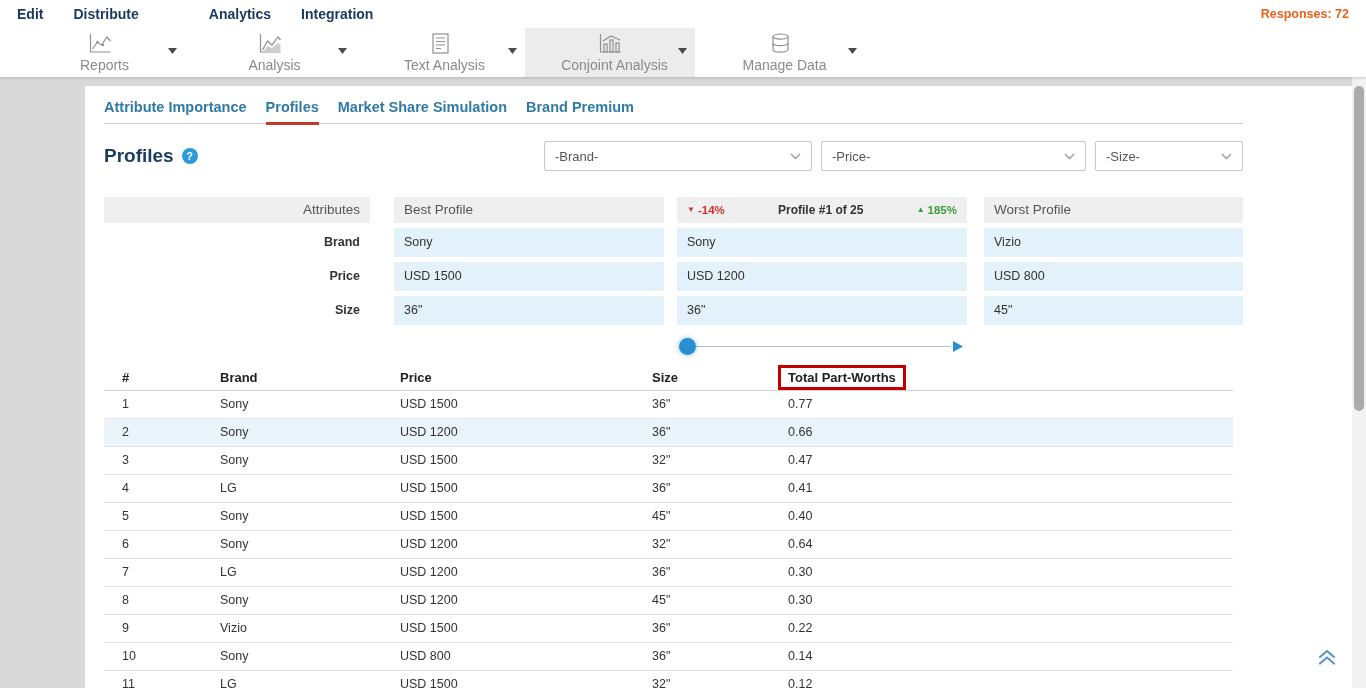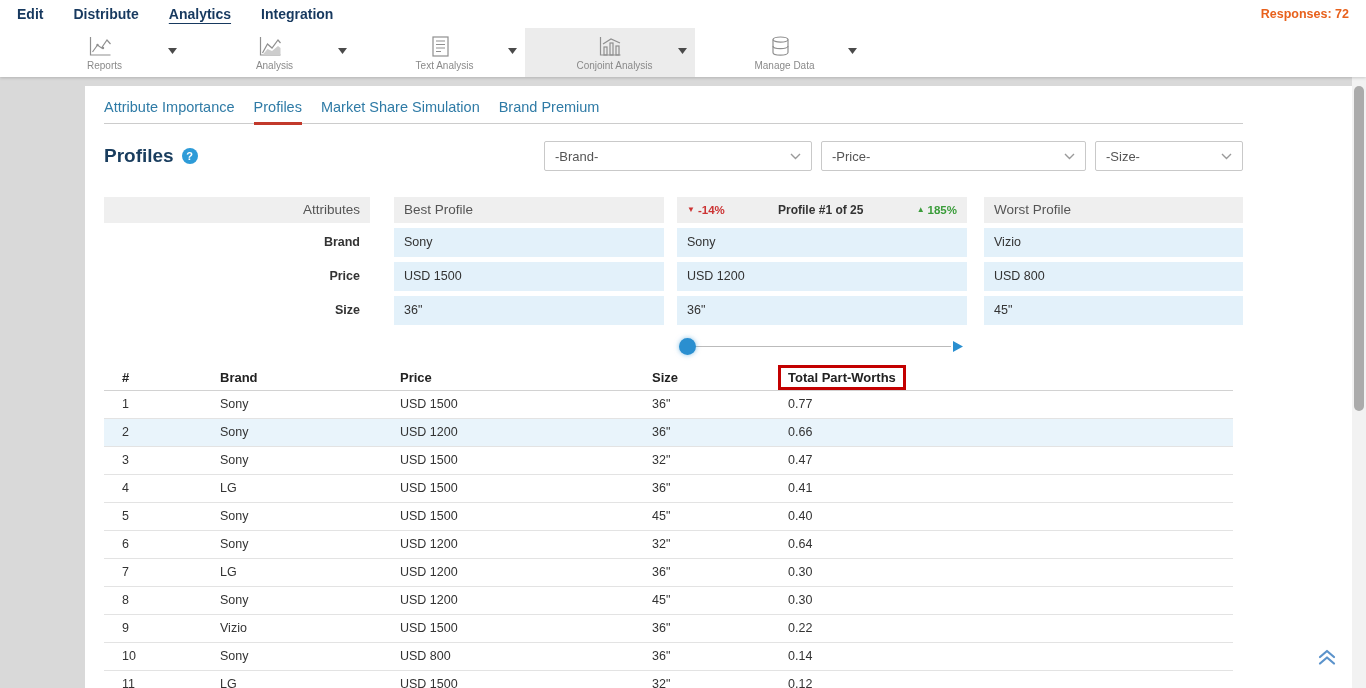--- a/index.html
+++ b/index.html
@@ -3,35 +3,35 @@
 <meta charset="utf-8">
 <style>
   html,body{margin:0;padding:0;}
   body{width:1366px;height:688px;position:relative;overflow:hidden;background:#d9d9d9;font-family:"Liberation Sans",sans-serif;}
   *{box-sizing:border-box;}
 
   
   .topbar{position:absolute;top:0;left:0;width:100%;height:28px;background:#fff;display:flex;align-items:center;padding:0 17px;z-index:6;}
   .topnav-items{display:flex;}
   .topnav-item{font-size:14px;font-weight:700;color:#17395f;margin-right:30px;cursor:pointer;}
-  .topnav-item.active{text-decoration:underline;text-underline-offset:4px;}
+  .topnav-item.active{text-underline-offset:4px;margin-left:40px;}
   .responses{margin-left:auto;font-size:12.5px;font-weight:700;color:#e8611c;cursor:pointer;}
 
   
   .toolbar{position:absolute;top:28px;left:0;width:100%;height:49px;background:#fff;display:flex;padding-left:15px;box-shadow:0 1px 3px rgba(0,0,0,.18);z-index:5;}
   .tool-item{width:170px;height:49px;position:relative;display:flex;flex-direction:column;align-items:center;justify-content:center;cursor:pointer;}
   .tool-item.active{background:#ececec;}
   .tool-icon{height:22px;display:flex;align-items:flex-end;justify-content:center;}
-  .tool-label{font-size:10px;color:#8a8a8a;margin-top:3px;white-space:nowrap;padding-left:9px;}
+  .tool-label{font-size:14px;color:#8a8a8a;margin-top:3px;white-space:nowrap;padding-left:9px;}
   .tool-caret{position:absolute;right:8px;top:20px;line-height:0;}
 
   
   .panel{position:absolute;top:86px;left:85px;right:14px;bottom:0;background:#fff;overflow:hidden;}
   .content{padding:0 109px 0 19px;}
-  .tabs-row{display:flex;gap:19px;padding-top:13px;border-bottom:1px solid #ccc;}
+  .tabs-row{display:flex;gap:19px;padding-top:13px;border-bottom:1px solid #ccc;font-weight:bold;}
   .tab{font-size:14.5px;color:#2f7ba6;padding-bottom:8px;cursor:pointer;position:relative;white-space:nowrap;}
   .tab.active::after{content:"";position:absolute;left:0;right:0;bottom:-2px;height:3px;background:#c2392b;}
   .title-row{display:flex;align-items:center;margin-top:16px;height:32px;}
   .page-title{font-size:19px;font-weight:700;color:#193d5e;}
   .help-icon{width:16px;height:16px;border-radius:50%;background:#2d9bd8;color:#fff;font-size:11px;font-weight:700;display:flex;align-items:center;justify-content:center;margin-left:8px;cursor:pointer;}
   .filters{margin-left:auto;display:flex;gap:9px;}
   .select{height:30px;border:1px solid #c9c9c9;border-radius:2px;background:#fff;display:flex;align-items:center;justify-content:space-between;padding:0 10px;font-size:13px;color:#555;cursor:pointer;}
   .select-brand{width:268px;}.select-price{width:265px;}.select-size{width:148px;gap:24px;}
   .sel-chev{line-height:0;}
 

